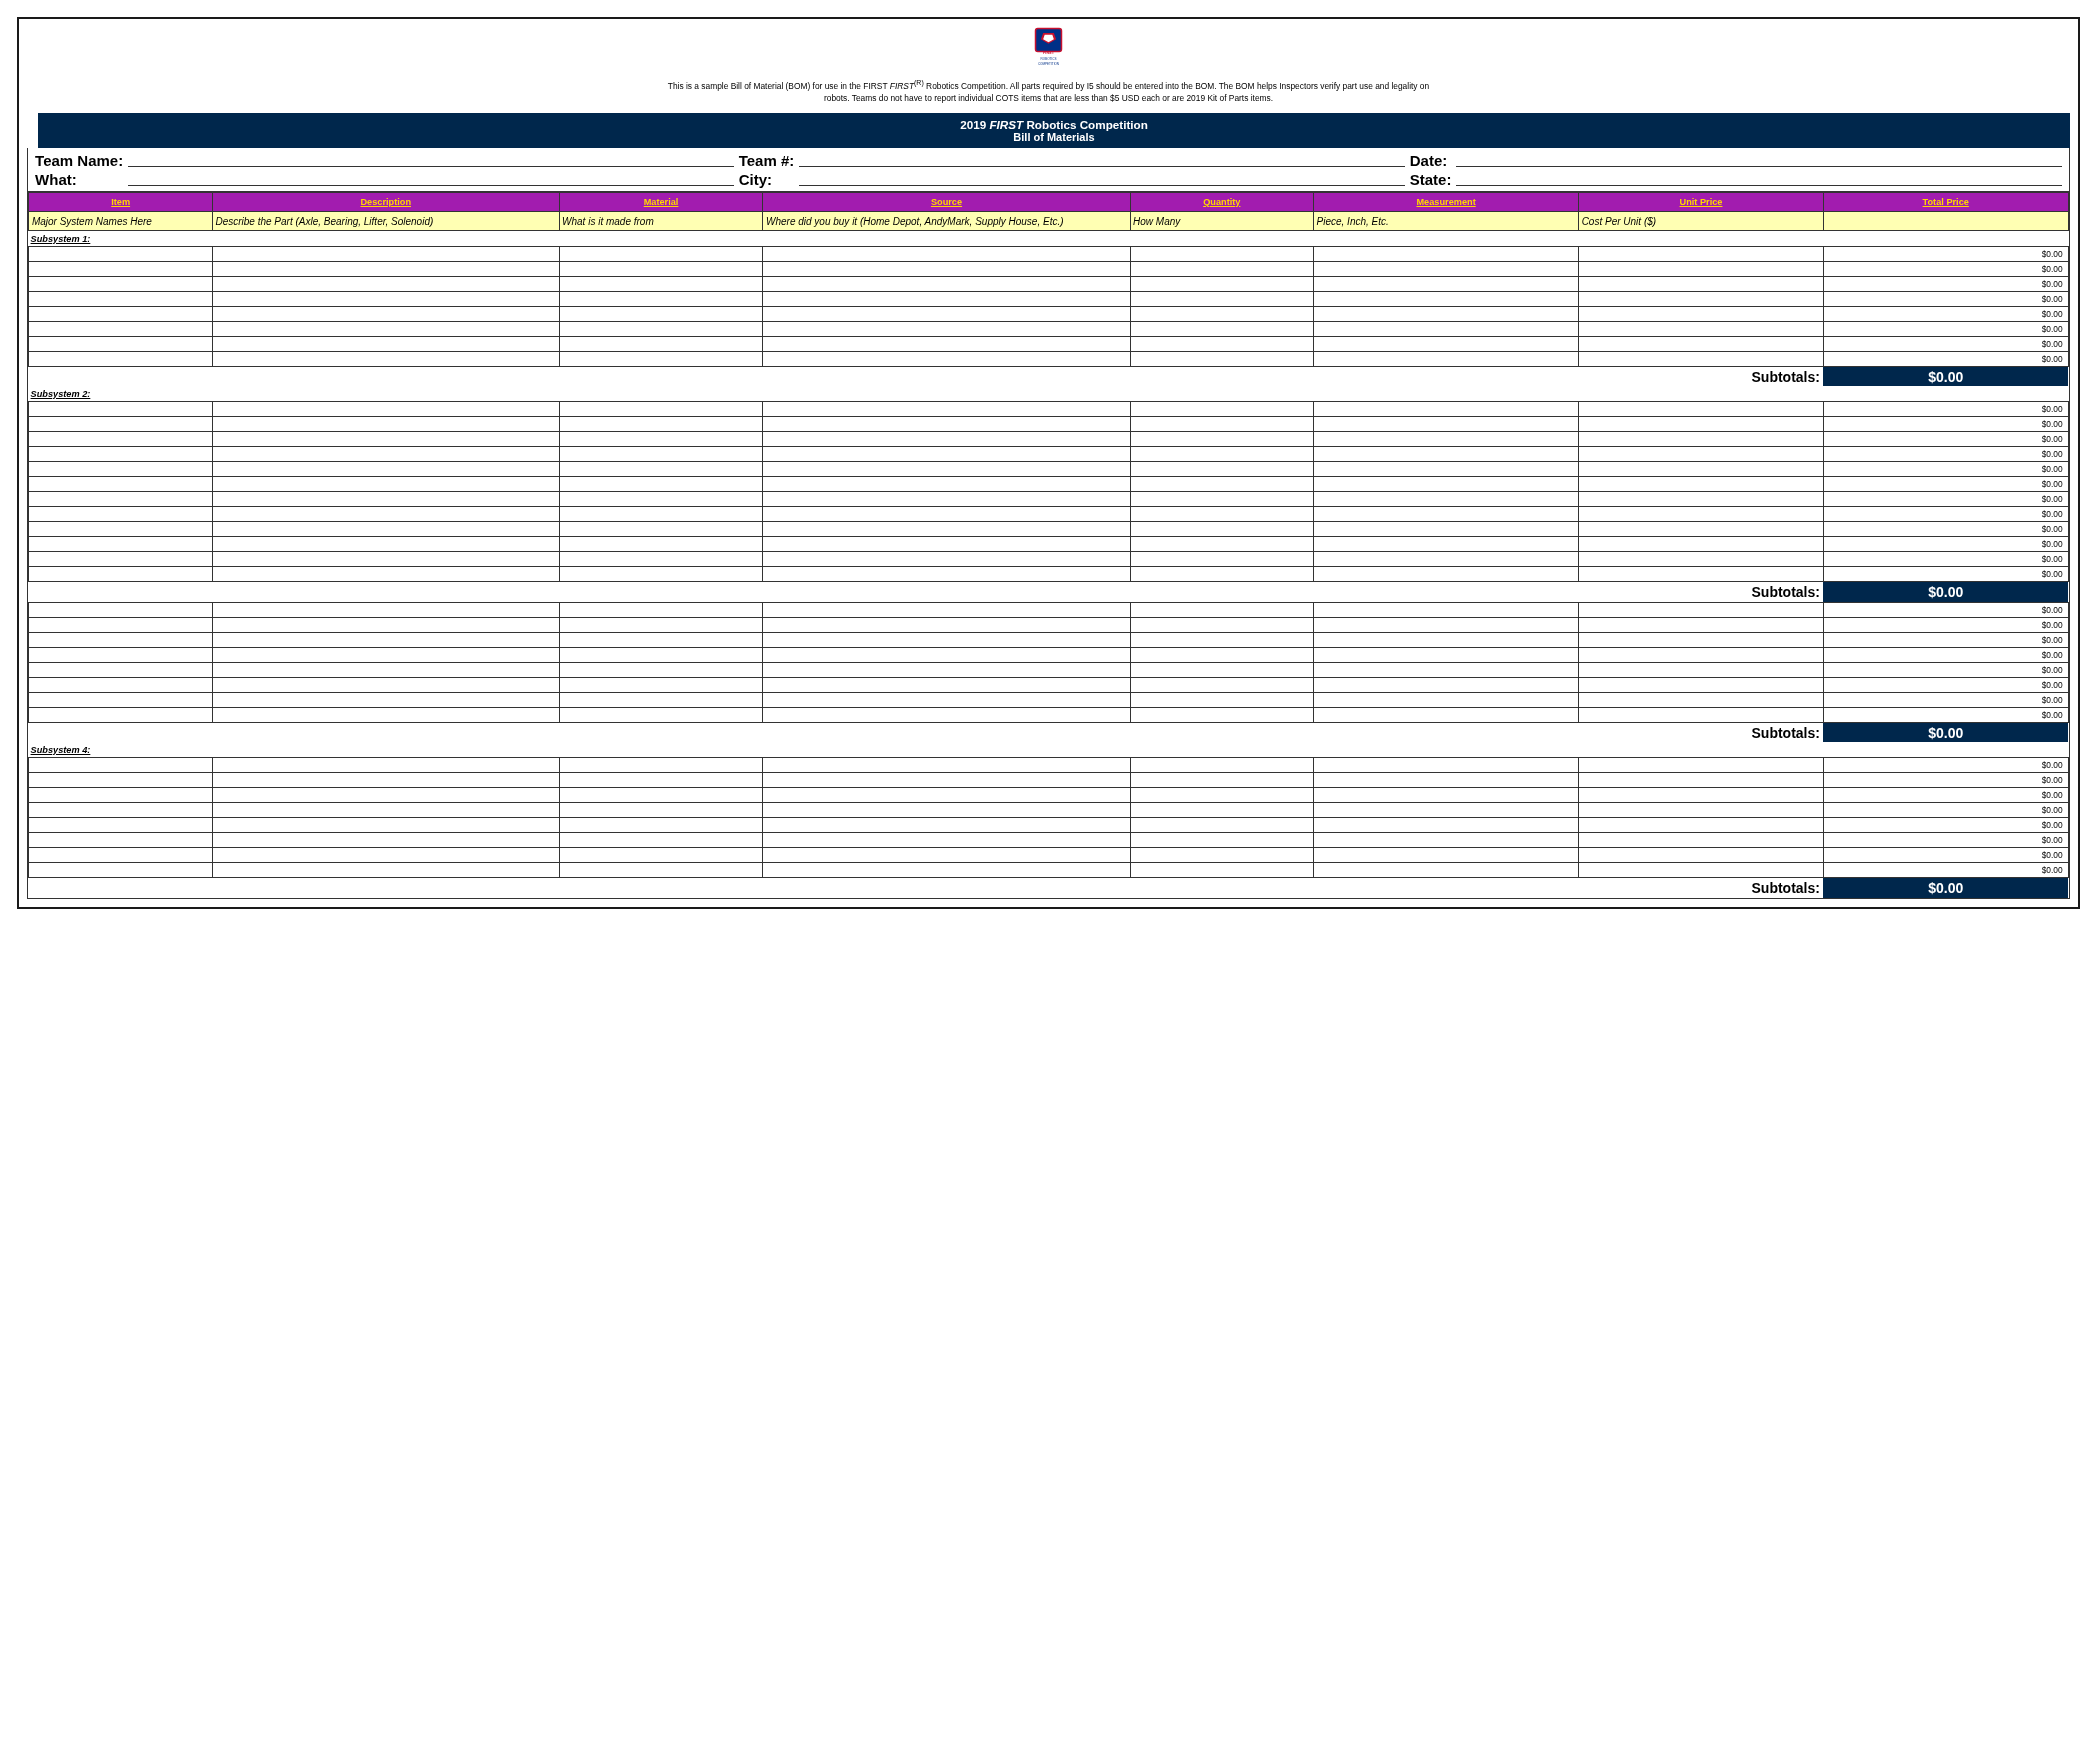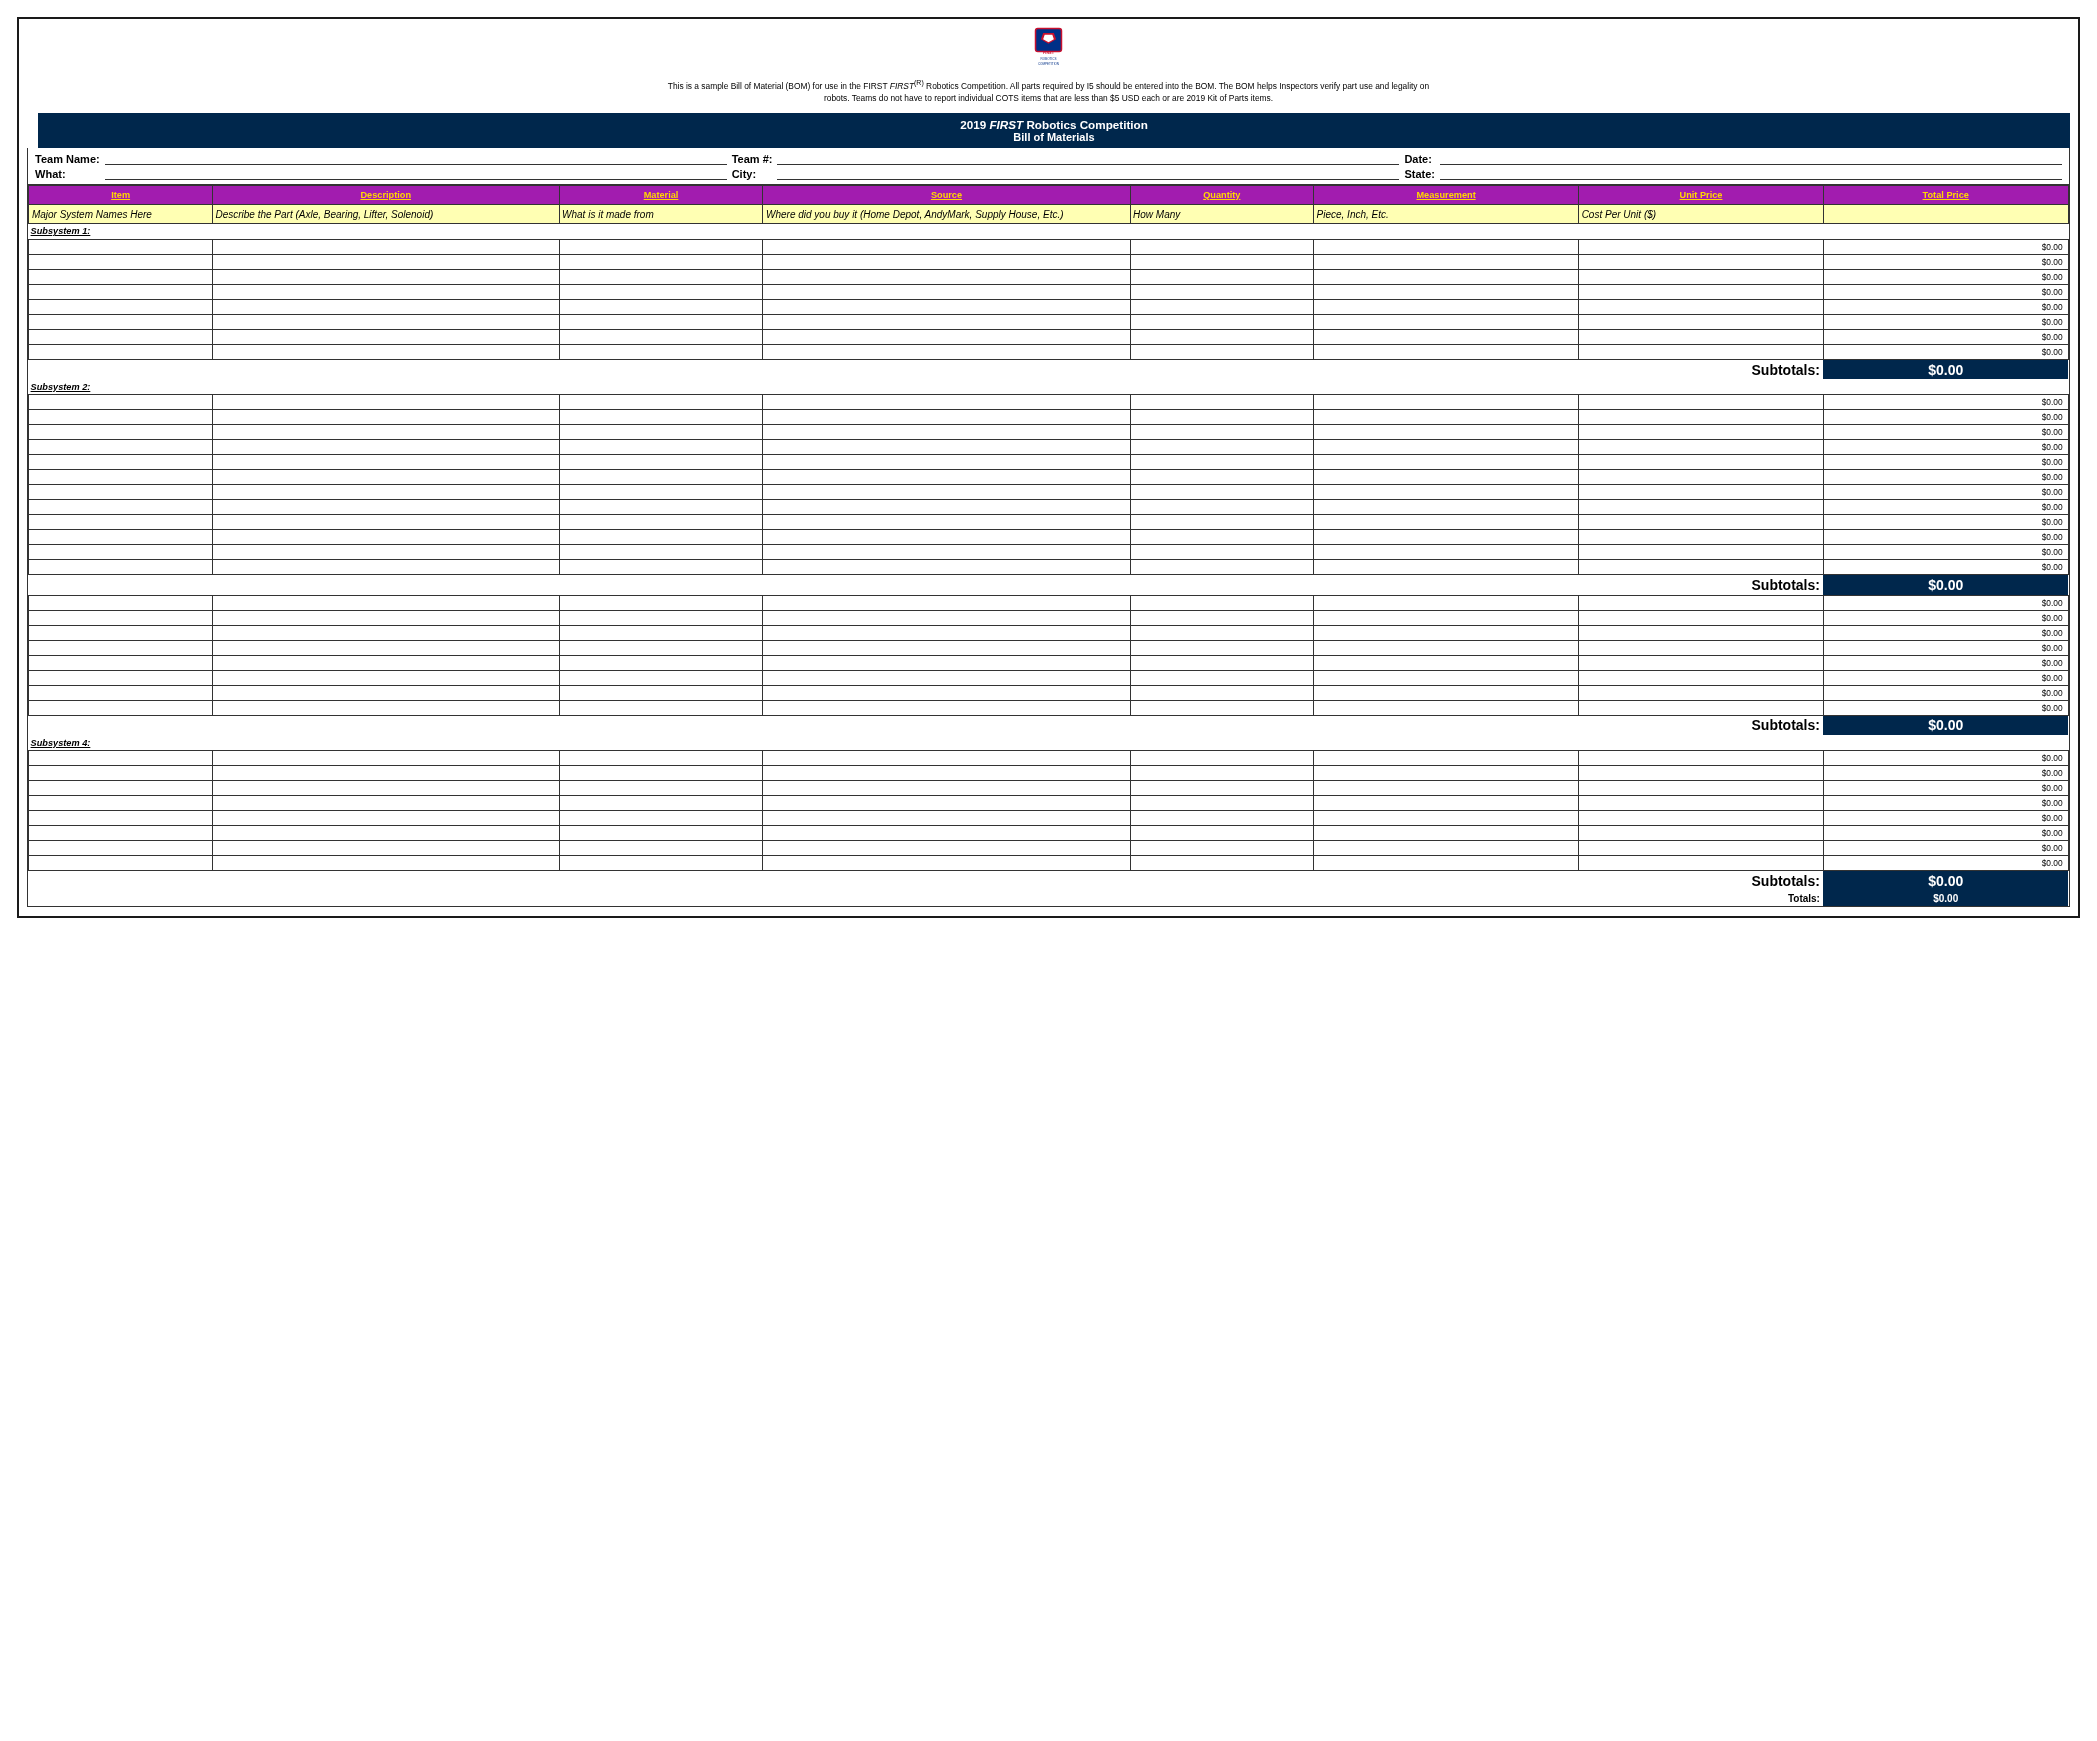--- a/index.html
+++ b/index.html
@@ -52,21 +52,21 @@
       border-top: none;
       display: grid;
       grid-template-columns: auto 1fr auto 1fr auto 1fr;
       align-items: center;
       padding: 3.4px 6.7px;
       gap: 1.7px 5px;
       background: #fff;
     }
     .field-label {
       font-weight: bold;
-      font-size: 11px;
+      font-size: 15px;
       white-space: nowrap;
     }
     .field-value {
       border-bottom: 1.7px solid #333;
       height: 13.4px;
       min-width: 101px;
     }
     .table-container {
       border: 0.8px solid #333;
       border-top: none;
@@ -612,23 +612,18 @@
             <td></td>
             <td></td>
             <td class="total-price-cell">$0.00</td>
           </tr>
         <tr class="subtotal-row">
           <td colspan="6"></td>
           <td class="subtotal-label">Subtotals:</td>
           <td class="subtotal-value">$0.00</td>
         </tr>
 
-        <tr class="totals-row">
-          <td colspan="6"></td>
-          <td class="totals-label">Totals:</td>
-          <td class="totals-value subtotal-value">$0.00</td>
-        </tr>
       </tbody>
     </table>
   </div>
 
 </div>
 
 
 </body></html>

